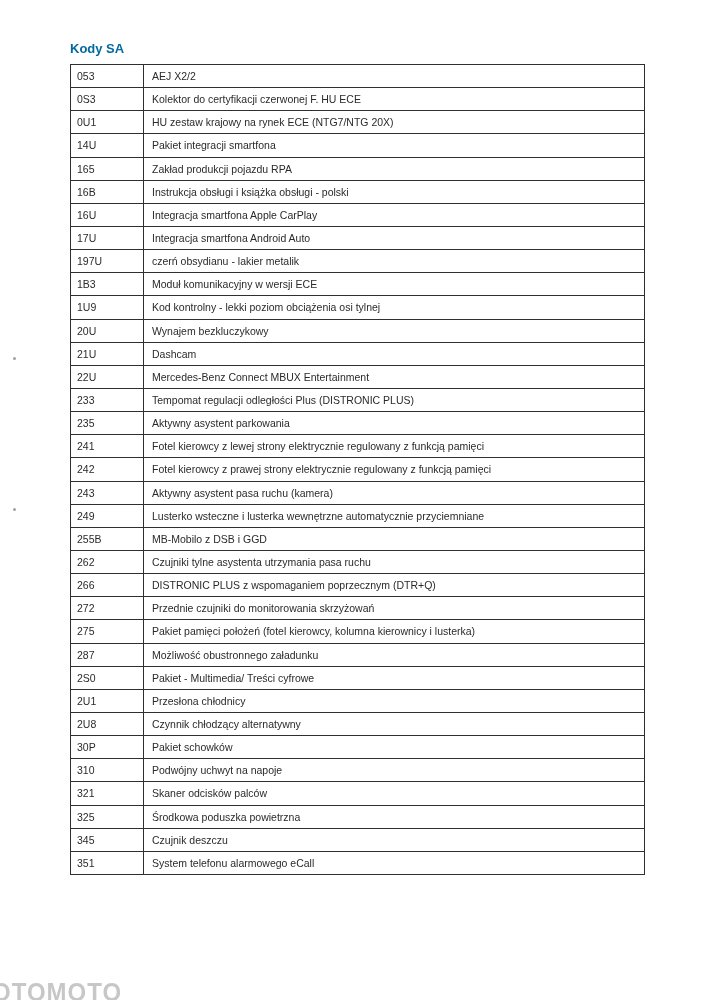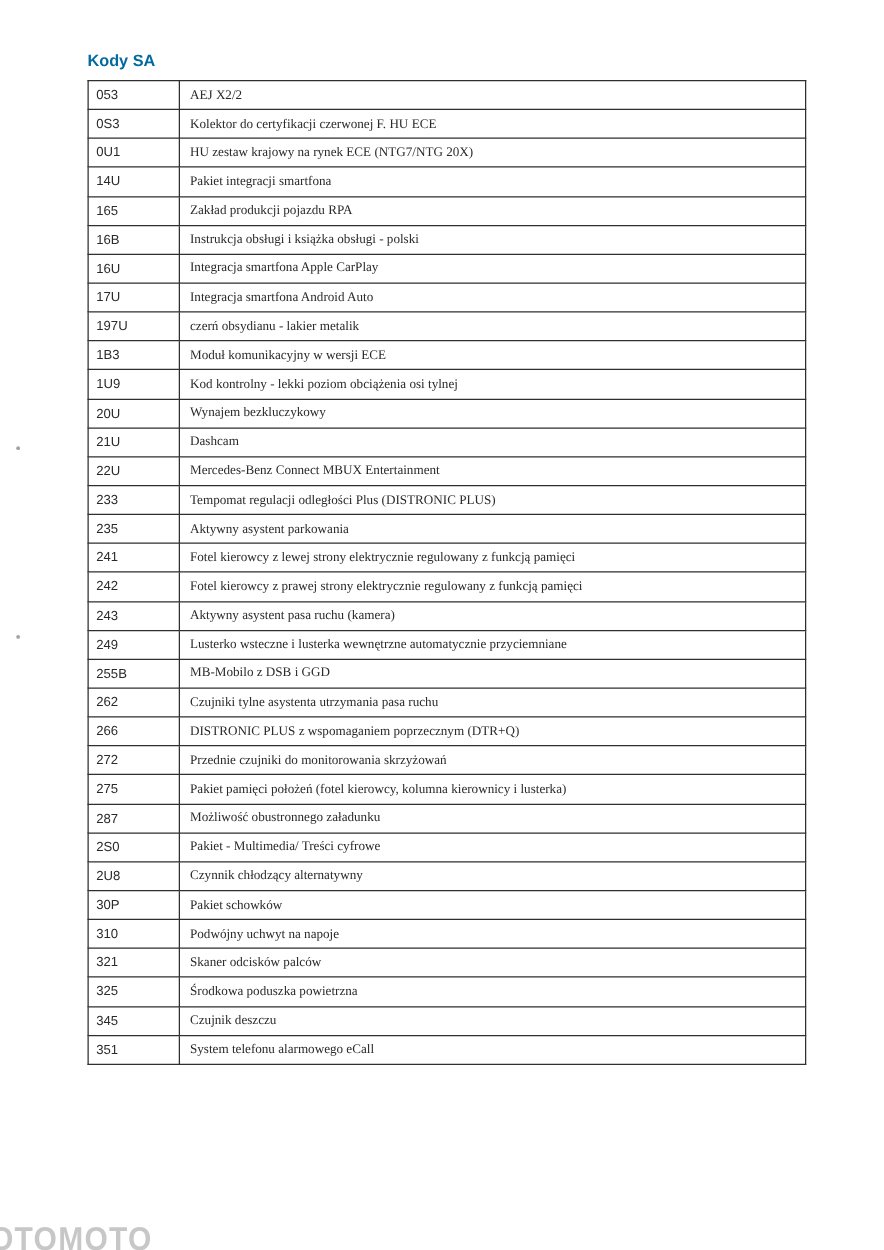--- a/index.html
+++ b/index.html
@@ -39,21 +39,20 @@
     color: #2a2a2a;
     padding: 0 4px 0 6px;
     white-space: nowrap;
     overflow: hidden;
   }
   table.sa-table td.code-cell {
     width: 62px;
   }
   table.sa-table td.desc-cell {
     padding-left: 8px;
-    font-family: Liberation Serif, serif;
   }
   .edge-dot {
     position: absolute;
     width: 3px;
     height: 3px;
     border-radius: 50%;
     background: #8a8a8a;
     opacity: 0.8;
   }
   .edge-dot.dot-1 { left: 13px; top: 357px; }
@@ -180,20 +179,24 @@
       </tr>
       <tr>
         <td class="code-cell">287</td>
         <td class="desc-cell">Możliwość obustronnego załadunku</td>
       </tr>
       <tr>
         <td class="code-cell">2S0</td>
         <td class="desc-cell">Pakiet - Multimedia/ Treści cyfrowe</td>
       </tr>
       <tr>
+        <td class="code-cell">2U1</td>
+        <td class="desc-cell">Przesłona chłodnicy</td>
+      </tr>
+      <tr>
         <td class="code-cell">2U8</td>
         <td class="desc-cell">Czynnik chłodzący alternatywny</td>
       </tr>
       <tr>
         <td class="code-cell">30P</td>
         <td class="desc-cell">Pakiet schowków</td>
       </tr>
       <tr>
         <td class="code-cell">310</td>
         <td class="desc-cell">Podwójny uchwyt na napoje</td>

